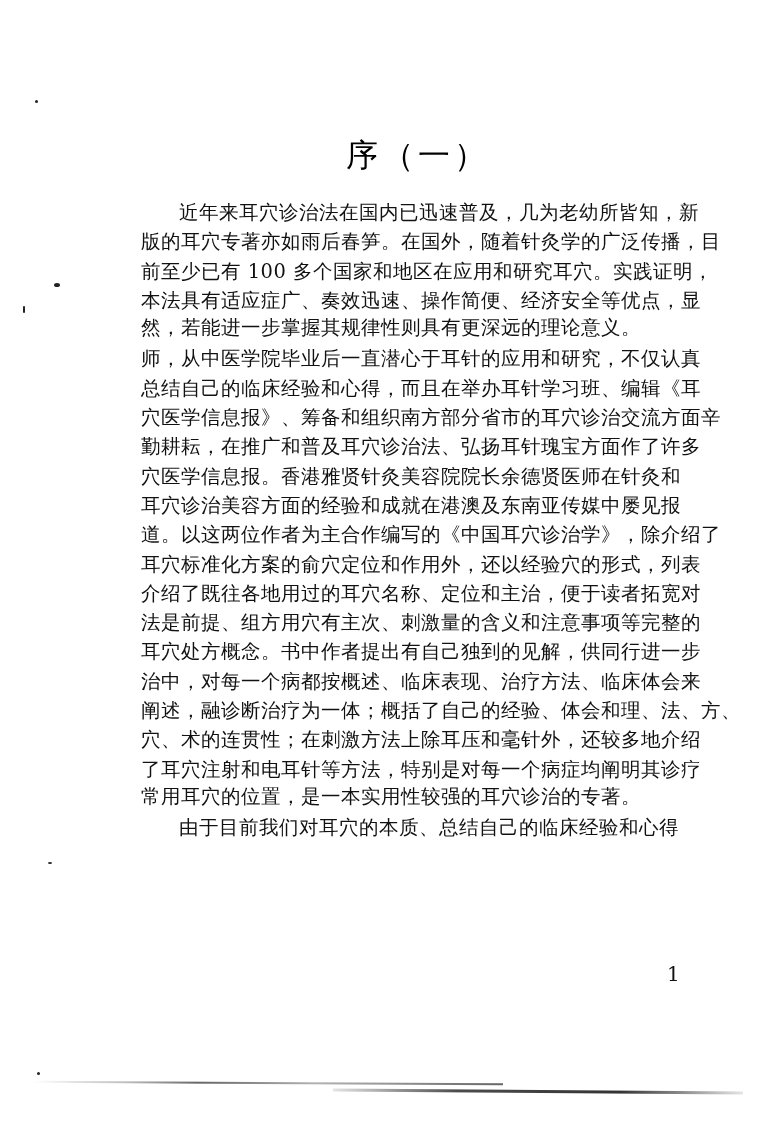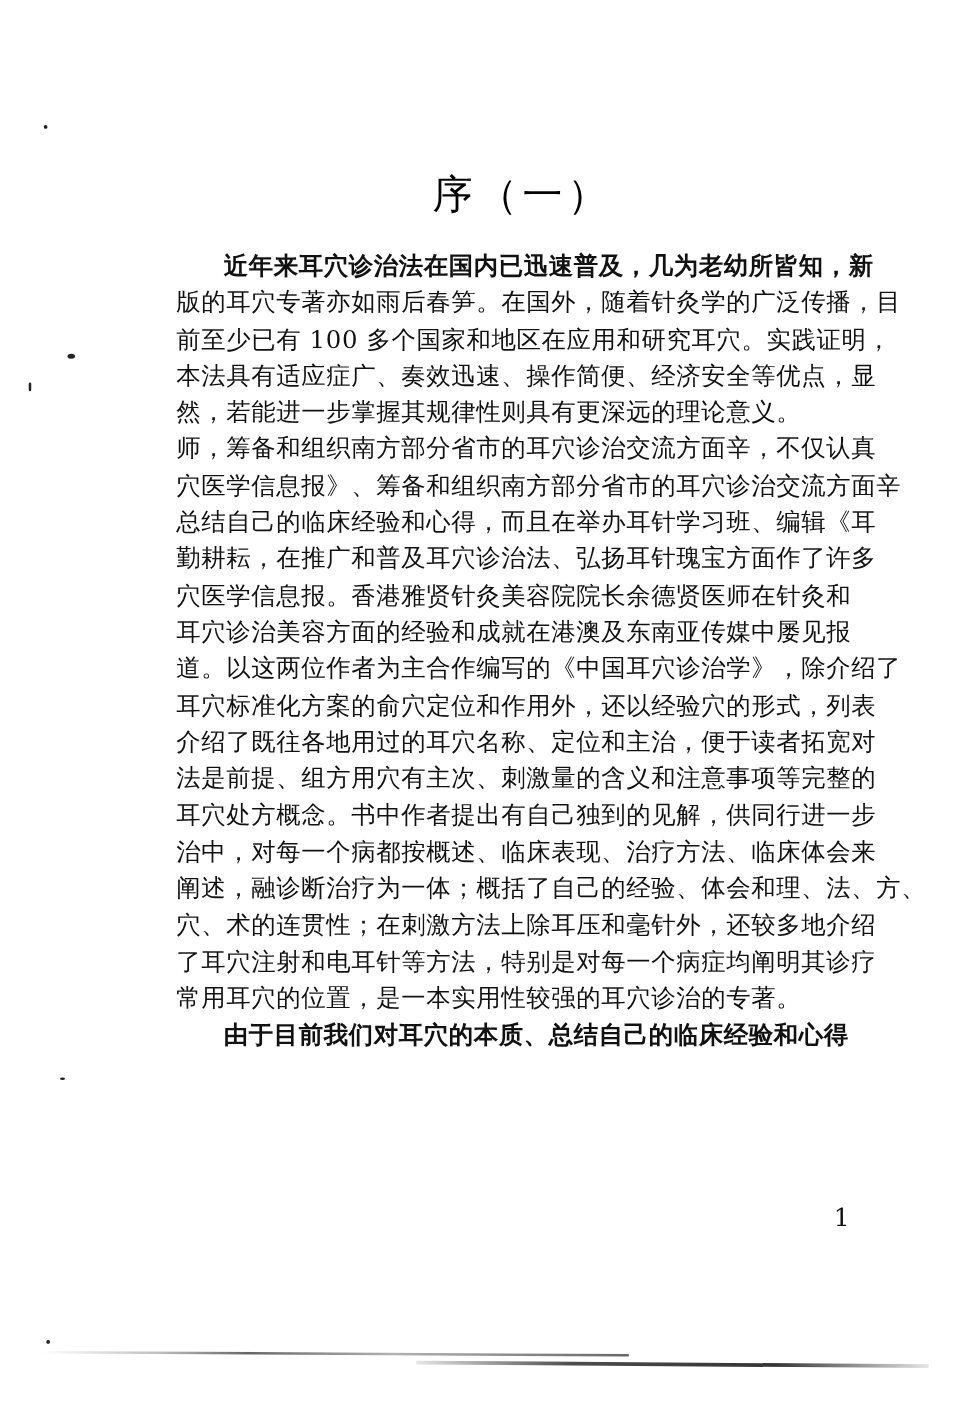--- a/index.html
+++ b/index.html
@@ -4,22 +4,22 @@
 <style>
   html, body { margin: 0; padding: 0; background: #ffffff; }
   body { width: 763px; height: 1122px; position: relative; overflow: hidden;
          font-family: "DejaVu Serif", "Liberation Serif", serif; color: #111; }
   .page { position: absolute; left: 13px; top: 0; width: 763px; height: 1122px; }
   .title { position: absolute; top: 134px; left: 0; width: 810px; text-align: center;
            font-size: 32px; letter-spacing: 4px; color: #000; }
   .body-text { position: absolute; left: 128px; top: 198px; width: 536px; }
   .line { height: 29.3px; line-height: 29.3px; font-size: 19.5px; white-space: nowrap;
           text-align: justify; text-align-last: justify; letter-spacing: 0.5px; color: #111; }
-  .line.indent { padding-left: 38px; font-weight: bold; }
-  .line.last { text-align-last: left; }
+  .line.indent { padding-left: 38px; }
+  .line.last { text-align-last: left; font-family: Liberation Mono, monospace; }
   .page-number { position: absolute; top: 962px; left: 654px; font-size: 20px; color: #111; }
   .speck { position: absolute; background: #222; border-radius: 50%; }
   .scan-edge { position: absolute; left: 20px; top: 1082px; width: 470px; height: 2px;
                background: linear-gradient(90deg, rgba(0,0,0,0) 0%, rgba(0,0,0,0.25) 20%, rgba(0,0,0,0.6) 35%, rgba(0,0,0,0.3) 60%, rgba(0,0,0,0.6) 100%);
                transform: rotate(0.3deg); }
   .scan-edge2 { position: absolute; left: 320px; top: 1090px; width: 410px; height: 3px;
                 background: linear-gradient(90deg, rgba(0,0,0,0.1) 0%, rgba(0,0,0,0.7) 30%, rgba(0,0,0,0.8) 70%, rgba(0,0,0,0.1) 100%);
                 transform: rotate(0.4deg); }
 </style>
 </head>
@@ -29,23 +29,23 @@
   <div class="title">序（一）</div>
 
   <div class="body-text">
 
     <div class="line indent">近年来耳穴诊治法在国内已迅速普及，几为老幼所皆知，新</div>
     <div class="line">版的耳穴专著亦如雨后春笋。在国外，随着针灸学的广泛传播，目</div>
     <div class="line">前至少已有 100 多个国家和地区在应用和研究耳穴。实践证明，</div>
     <div class="line">本法具有适应症广、奏效迅速、操作简便、经济安全等优点，显</div>
     <div class="line last">然，若能进一步掌握其规律性则具有更深远的理论意义。</div>
 
-    <div class="line">师，筹备和组织南方部分省市的耳穴诊治交流方面辛，不仅认真</div>
+    <div class="line">师，从中医学院毕业后一直潜心于耳针的应用和研究，不仅认真</div>
+    <div class="line">总结自己的临床经验和心得，而且在举办耳针学习班、编辑《耳</div>
     <div class="line">穴医学信息报》、筹备和组织南方部分省市的耳穴诊治交流方面辛</div>
-    <div class="line">总结自己的临床经验和心得，而且在举办耳针学习班、编辑《耳</div>
     <div class="line">勤耕耘，在推广和普及耳穴诊治法、弘扬耳针瑰宝方面作了许多</div>
     <div class="line">穴医学信息报。香港雅贤针灸美容院院长余德贤医师在针灸和</div>
     <div class="line">耳穴诊治美容方面的经验和成就在港澳及东南亚传媒中屡见报</div>
     <div class="line">道。以这两位作者为主合作编写的《中国耳穴诊治学》，除介绍了</div>
     <div class="line">耳穴标准化方案的俞穴定位和作用外，还以经验穴的形式，列表</div>
     <div class="line">介绍了既往各地用过的耳穴名称、定位和主治，便于读者拓宽对</div>
     <div class="line">法是前提、组方用穴有主次、刺激量的含义和注意事项等完整的</div>
     <div class="line">耳穴处方概念。书中作者提出有自己独到的见解，供同行进一步</div>
     <div class="line">治中，对每一个病都按概述、临床表现、治疗方法、临床体会来</div>
     <div class="line">阐述，融诊断治疗为一体；概括了自己的经验、体会和理、法、方、</div>

